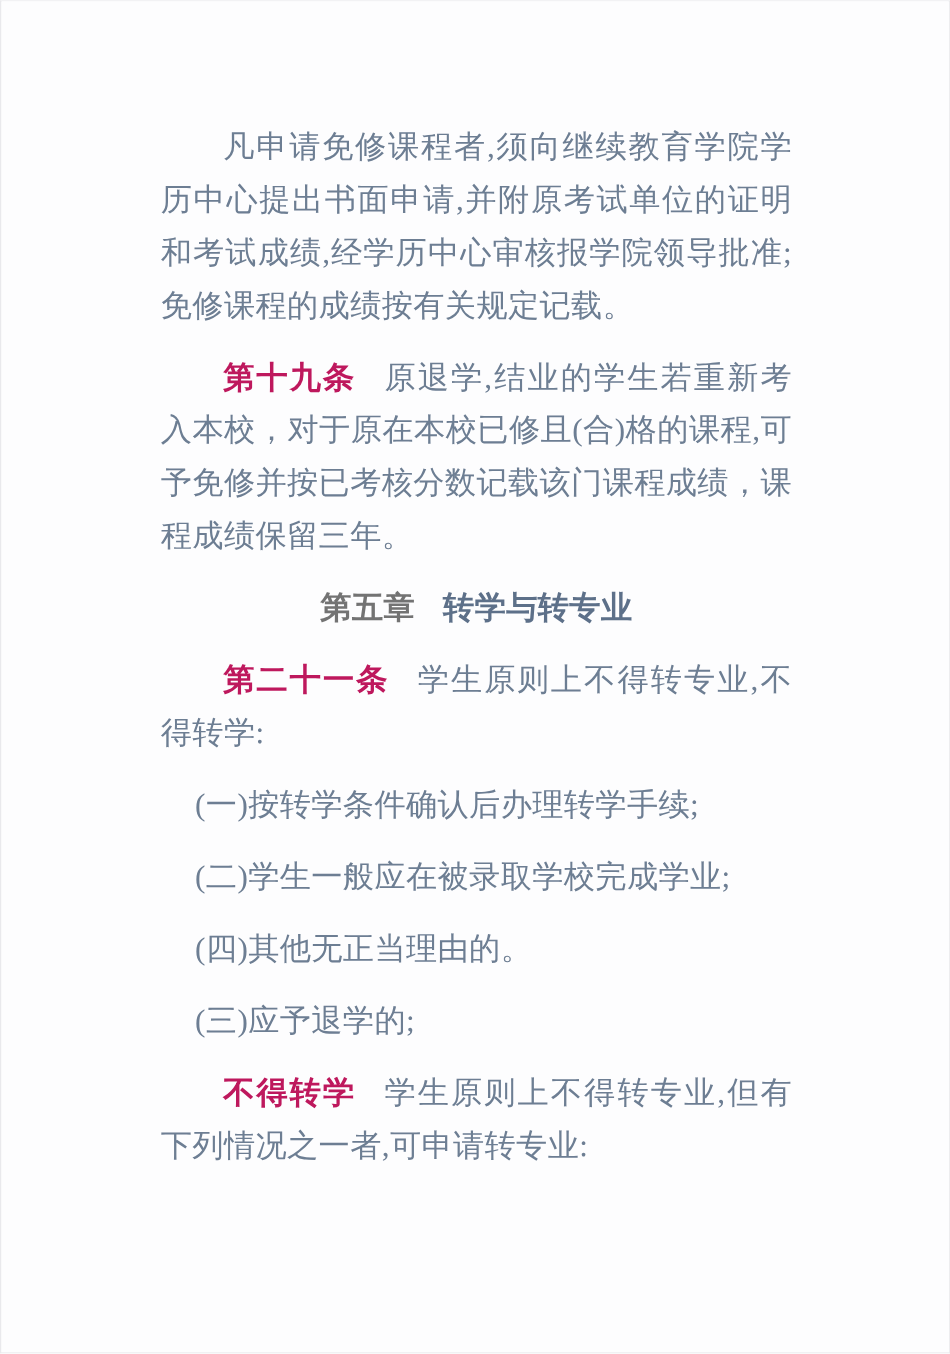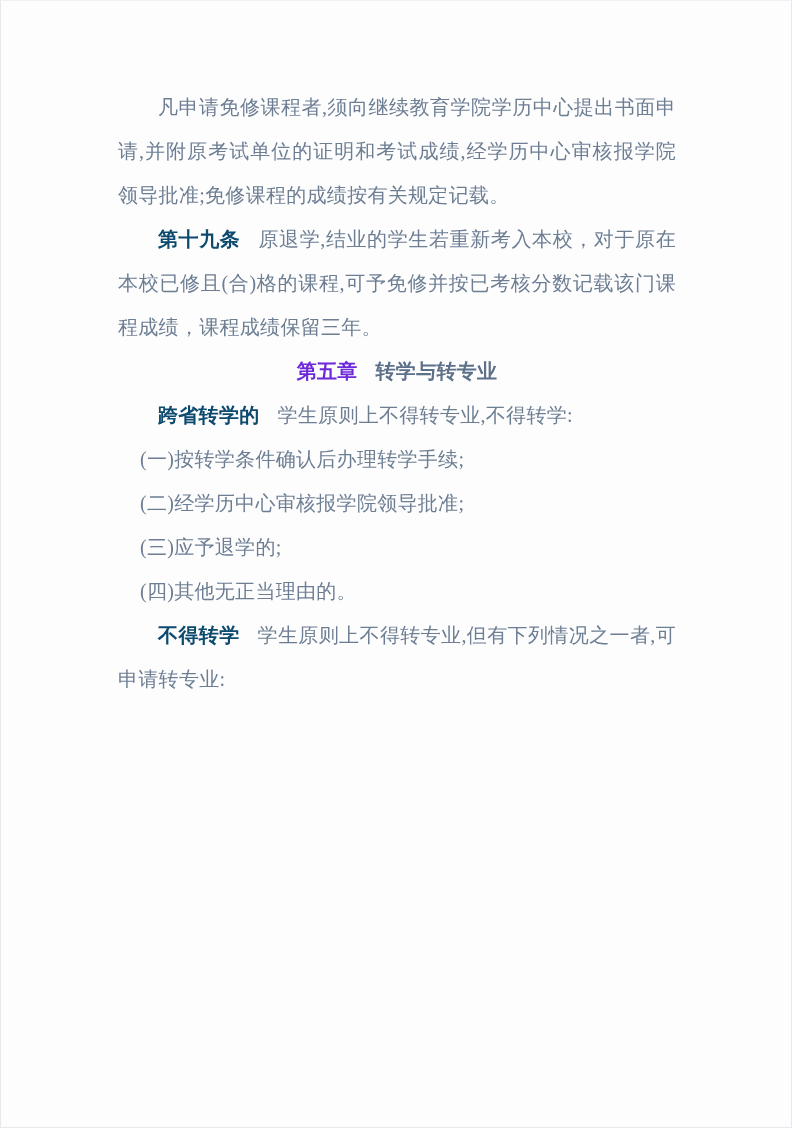--- a/index.html
+++ b/index.html
@@ -18,63 +18,63 @@
     overflow: hidden;
     font-family: "Liberation Serif", "DejaVu Serif", serif;
   }
   .text-block {
     position: absolute;
     left: 117px;
     right: 115px;
     top: 84px;
   }
   p {
-    margin: 0;
-    font-size: 20px;
+    margin: 16px;
+    font-size: 26px;
     line-height: 44px;
     color: #6d7e93;
     text-align: justify;
     text-justify: inter-ideograph;
     letter-spacing: 0.3px;
   }
   p.indent { text-indent: 2em; }
   p.item   { text-indent: 1.1em; }
   p.chapter {
     text-align: center;
     font-weight: bold;
     color: #5d7089;
     text-indent: 0;
   }
   .art-num {
     font-weight: bold;
-    color: #0c4a6e;
+    color: #be185d;
     padding-right: 0.9em;
   }
-  .chapter .art-num { padding-right: 0.9em; color: #6d28d9; }
+  .chapter .art-num { padding-right: 0.9em; color: #737373; }
 </style>
 </head>
 <body>
 
 <div class="page">
   <div class="text-block">
 
     <p class="indent"><span>凡申请免修课程者,须向继续教育学院学历中心提出书面申请,并附原考试单位的证明和考试成绩,经学历中心审核报学院领导批准;免修课程的成绩按有关规定记载。</span></p>
 
     <p class="indent"><span class="art-num">第十九条</span><span>原退学,结业的学生若重新考入本校，对于原在本校已修且(合)格的课程,可予免修并按已考核分数记载该门课程成绩，课程成绩保留三年。</span></p>
 
     <p class="chapter"><span class="art-num">第五章</span><span>转学与转专业</span></p>
 
 
-    <p class="indent"><span class="art-num">跨省转学的</span><span>学生原则上不得转专业,不得转学:</span></p>
+    <p class="indent"><span class="art-num">第二十一条</span><span>学生原则上不得转专业,不得转学:</span></p>
 
     <p class="item"><span>(一)按转学条件确认后办理转学手续;</span></p>
 
-    <p class="item"><span>(二)经学历中心审核报学院领导批准;</span></p>
+    <p class="item"><span>(二)学生一般应在被录取学校完成学业;</span></p>
+
+    <p class="item"><span>(四)其他无正当理由的。</span></p>
 
     <p class="item"><span>(三)应予退学的;</span></p>
-
-    <p class="item"><span>(四)其他无正当理由的。</span></p>
 
 
     <p class="indent"><span class="art-num">不得转学</span><span>学生原则上不得转专业,但有下列情况之一者,可申请转专业:</span></p>
 
   </div>
 </div>
 
 </body></html>

